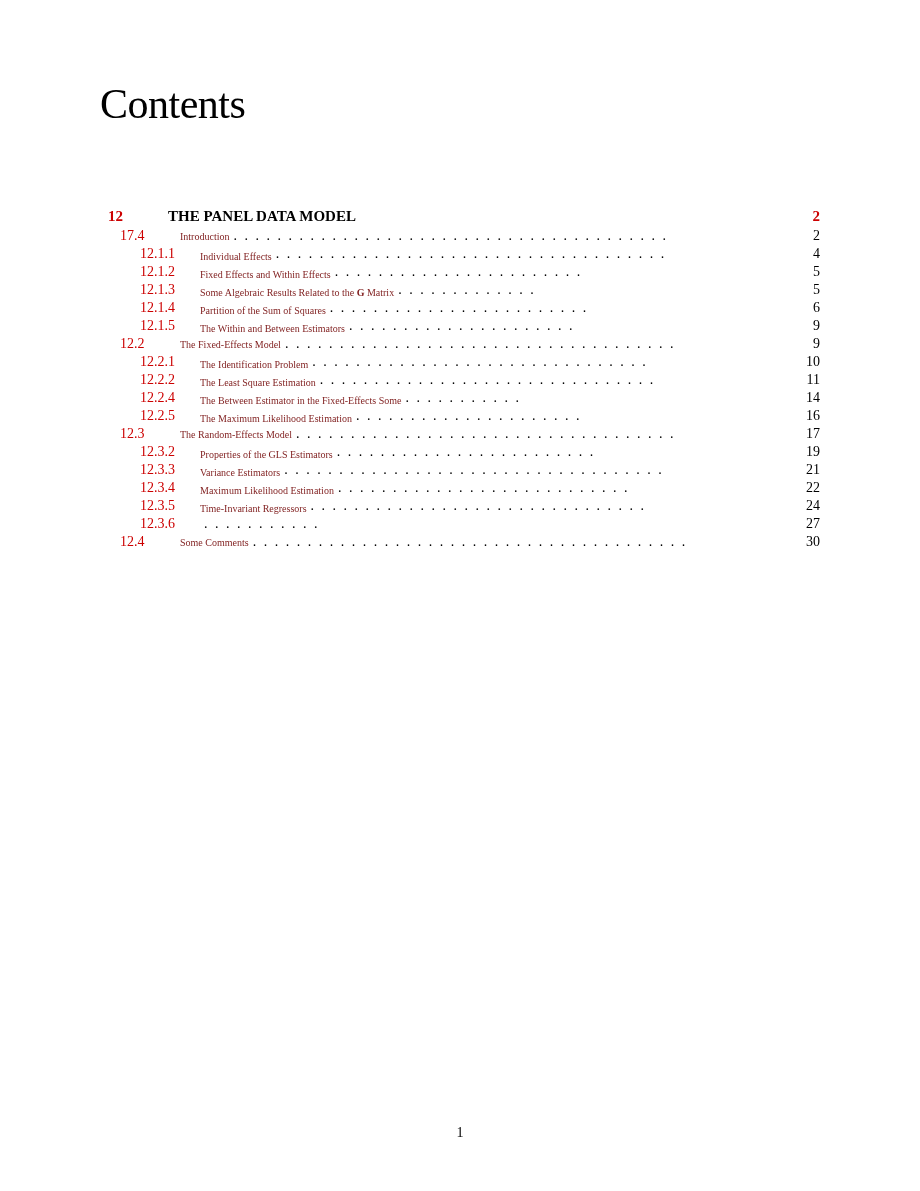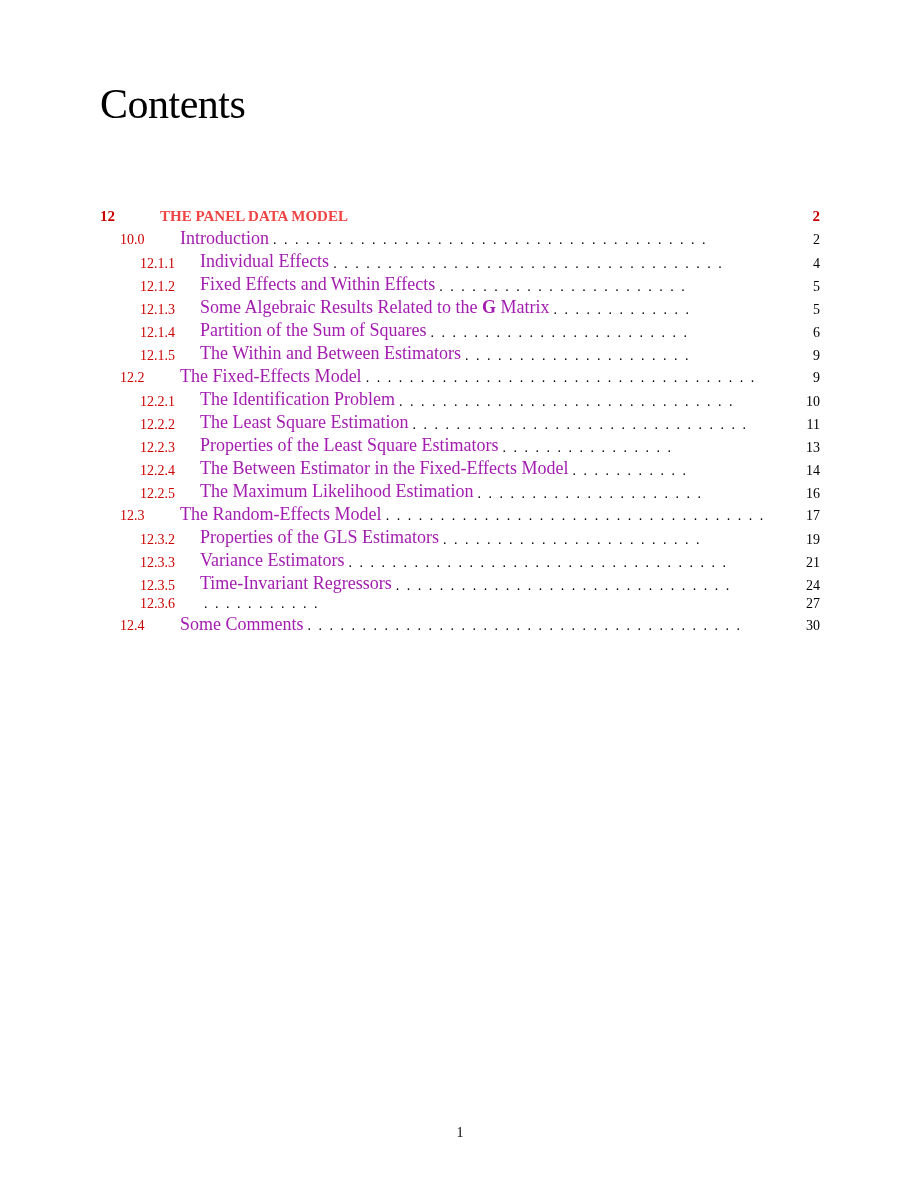--- a/index.html
+++ b/index.html
@@ -63,27 +63,27 @@
 
     .toc-number-sub2 {
       color: #cc0000;
       font-size: 14px;
       min-width: 100px;
       flex-shrink: 0;
       padding-left: 40px;
     }
 
     .toc-label {
-      color: #a21caf;
-      font-size: 18px;
+      color: #7f1d1d;
+      font-size: 10px;
       flex-shrink: 0;
     }
 
     .toc-label-bold {
-      color: #ef4444;
+      color: #000000;
       font-size: 15px;
       font-weight: bold;
       flex-shrink: 0;
     }
 
     .toc-dots {
       color: #000;
       font-size: 14px;
       flex: 1;
       overflow: hidden;
@@ -103,20 +103,21 @@
       color: #cc0000;
       font-size: 15px;
       font-weight: bold;
       min-width: 25px;
       text-align: right;
       flex-shrink: 0;
     }
 
     .chapter-entry {
       margin-bottom: 3px;
+      margin-left: 8px;
     }
 
     .section-entry {
       margin-bottom: 2px;
     }
 
     .subsection-entry {
       margin-bottom: 2px;
       align-items: flex-end;
     }
@@ -140,21 +141,21 @@
   <div class="toc-container">
 
     <div class="toc-entry chapter-entry">
       <span class="toc-number" style="font-weight:bold; color:#cc0000; font-size:15px;">12</span>
       <span class="toc-label-bold">THE PANEL DATA MODEL</span>
       <span class="toc-dots">&nbsp;</span>
       <span class="toc-page-red">2</span>
     </div>
 
     <div class="toc-entry section-entry">
-      <span class="toc-number-sub1">10.0</span>
+      <span class="toc-number-sub1">17.4</span>
       <span class="toc-label">Introduction</span>
       <span class="toc-dots">. . . . . . . . . . . . . . . . . . . . . . . . . . . . . . . . . . . . . . . .</span>
       <span class="toc-page">2</span>
     </div>
 
     <div class="toc-entry subsection-entry">
       <span class="toc-number-sub2">12.1.1</span>
       <span class="toc-label">Individual Effects</span>
       <span class="toc-dots">. . . . . . . . . . . . . . . . . . . . . . . . . . . . . . . . . . . .</span>
       <span class="toc-page">4</span>
@@ -202,30 +203,24 @@
       <span class="toc-page">10</span>
     </div>
 
     <div class="toc-entry subsection-entry">
       <span class="toc-number-sub2">12.2.2</span>
       <span class="toc-label">The Least Square Estimation</span>
       <span class="toc-dots">. . . . . . . . . . . . . . . . . . . . . . . . . . . . . . .</span>
       <span class="toc-page">11</span>
     </div>
 
-    <div class="toc-entry subsection-entry">
-      <span class="toc-number-sub2">12.2.3</span>
-      <span class="toc-label">Properties of the Least Square Estimators</span>
-      <span class="toc-dots">. . . . . . . . . . . . . . . .</span>
-      <span class="toc-page">13</span>
-    </div>
 
     <div class="toc-entry subsection-entry">
       <span class="toc-number-sub2">12.2.4</span>
-      <span class="toc-label">The Between Estimator in the Fixed-Effects Model</span>
+      <span class="toc-label">The Between Estimator in the Fixed-Effects Some</span>
       <span class="toc-dots">. . . . . . . . . . .</span>
       <span class="toc-page">14</span>
     </div>
 
     <div class="toc-entry subsection-entry">
       <span class="toc-number-sub2">12.2.5</span>
       <span class="toc-label">The Maximum Likelihood Estimation</span>
       <span class="toc-dots">. . . . . . . . . . . . . . . . . . . . .</span>
       <span class="toc-page">16</span>
     </div>
@@ -245,20 +240,26 @@
       <span class="toc-page">19</span>
     </div>
 
     <div class="toc-entry subsection-entry">
       <span class="toc-number-sub2">12.3.3</span>
       <span class="toc-label">Variance Estimators</span>
       <span class="toc-dots">. . . . . . . . . . . . . . . . . . . . . . . . . . . . . . . . . . .</span>
       <span class="toc-page">21</span>
     </div>
 
+    <div class="toc-entry subsection-entry">
+      <span class="toc-number-sub2">12.3.4</span>
+      <span class="toc-label">Maximum Likelihood Estimation</span>
+      <span class="toc-dots">. . . . . . . . . . . . . . . . . . . . . . . . . . .</span>
+      <span class="toc-page">22</span>
+    </div>
 
     <div class="toc-entry subsection-entry">
       <span class="toc-number-sub2">12.3.5</span>
       <span class="toc-label">Time-Invariant Regressors</span>
       <span class="toc-dots">. . . . . . . . . . . . . . . . . . . . . . . . . . . . . . .</span>
       <span class="toc-page">24</span>
     </div>
 
     <div class="toc-entry subsection-entry">
       <span class="toc-number-sub2">12.3.6</span>

